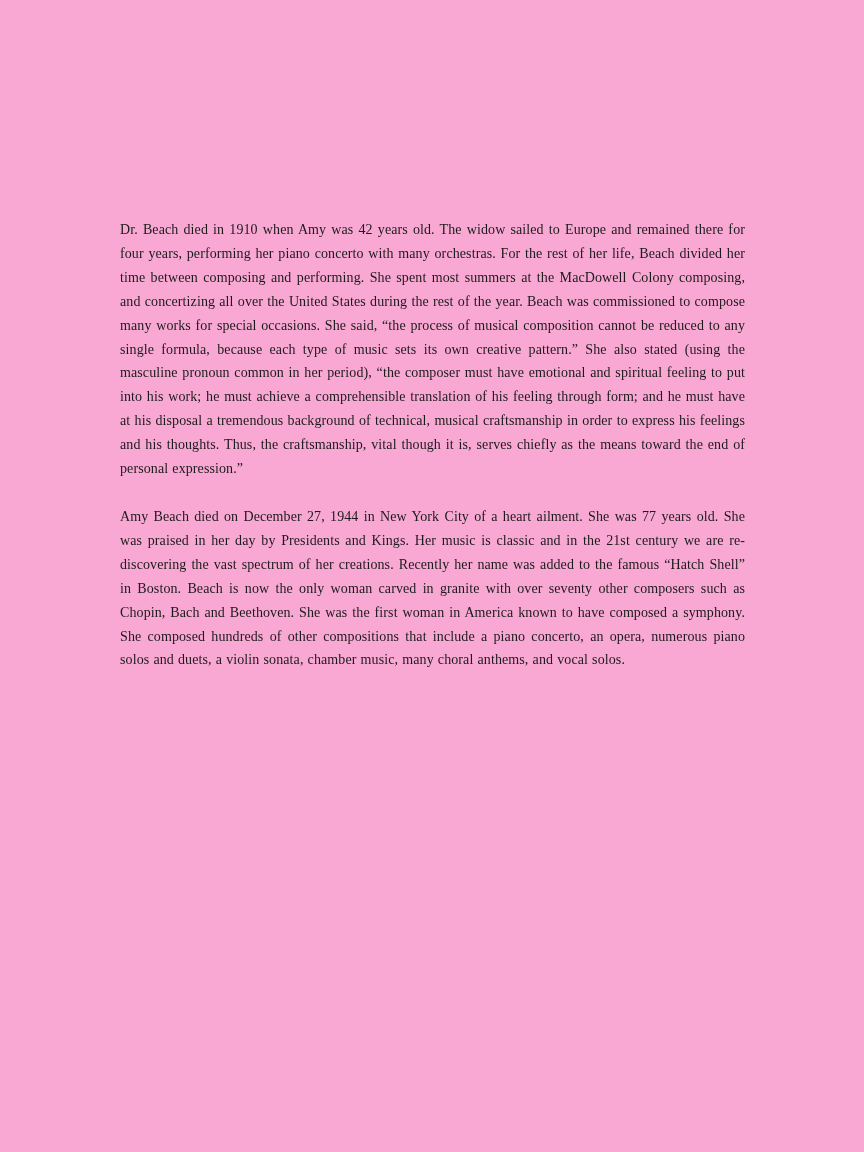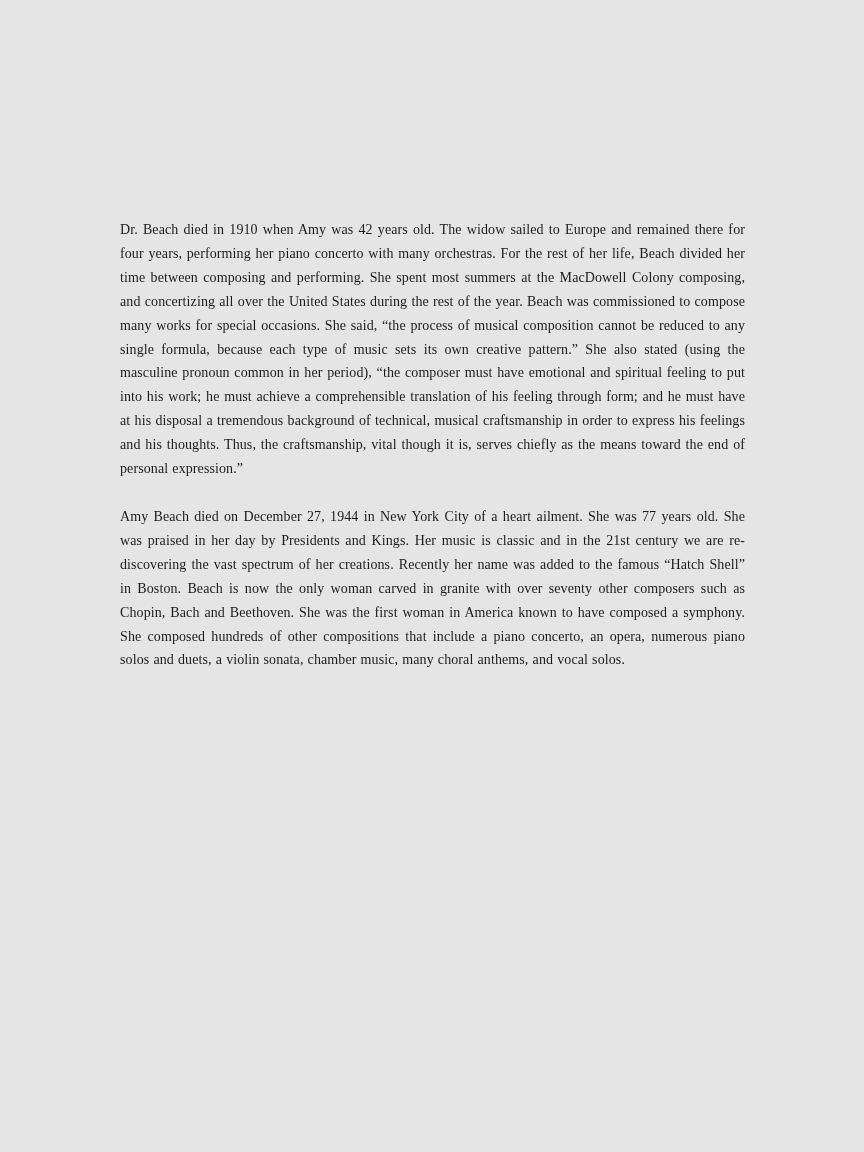--- a/index.html
+++ b/index.html
@@ -12,21 +12,21 @@
     height: 1152px;
     position: relative;
     font-family: "Liberation Serif", "DejaVu Serif", serif;
   }
   .page {
     position: absolute;
     top: 0;
     left: 0;
     width: 864px;
     height: 1152px;
-    background: #e5e5e5;
+    background: #f9a8d4;
     box-sizing: border-box;
     padding: 218px 119px 0 120px;
   }
   .body-text p {
     margin: 0 0 24px 0;
     font-size: 14px;
     line-height: 23.9px;
     color: #1b1b1b;
     text-align: justify;
     letter-spacing: 0.1px;

